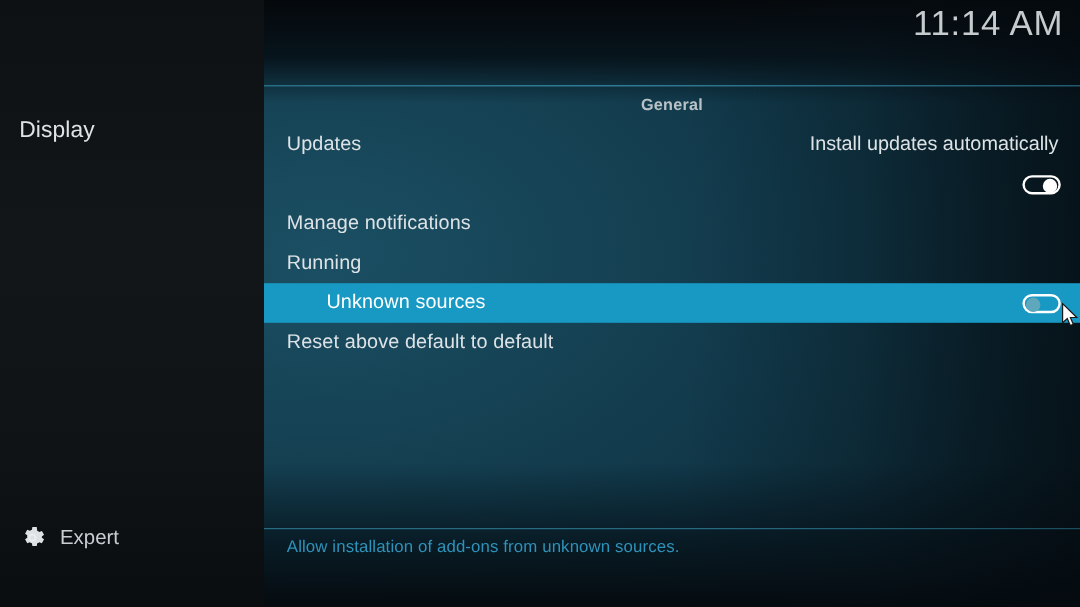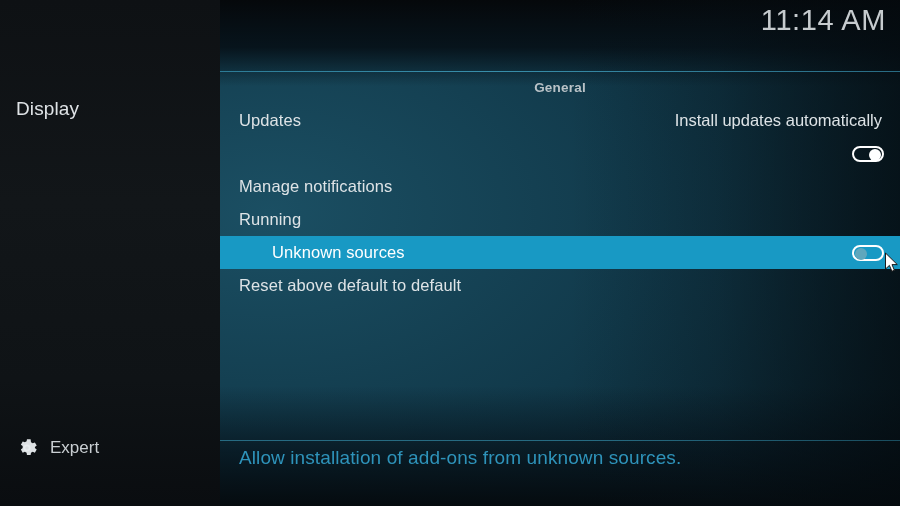--- a/index.html
+++ b/index.html
@@ -129,21 +129,21 @@
 
   
   .rule-bottom {
     position: absolute; left: 0; top: 440px; width: 680px; height: 1px;
     background: linear-gradient(to right, #2b7891 0%, #2b7891 55%, #1d586c 100%);
     opacity: .85;
   }
   .help {
     position: absolute; left: 19px; top: 447px;
     color: #2e93ba;
-    font-size: 19px;
+    font-size: 14px;
     letter-spacing: .1px;
   }
 
   
   .page-title {
     position: absolute; left: 16px; top: 8px;
     color: #e4e8ea;
     font-size: 25px;
     font-weight: 300;
     letter-spacing: .2px;

